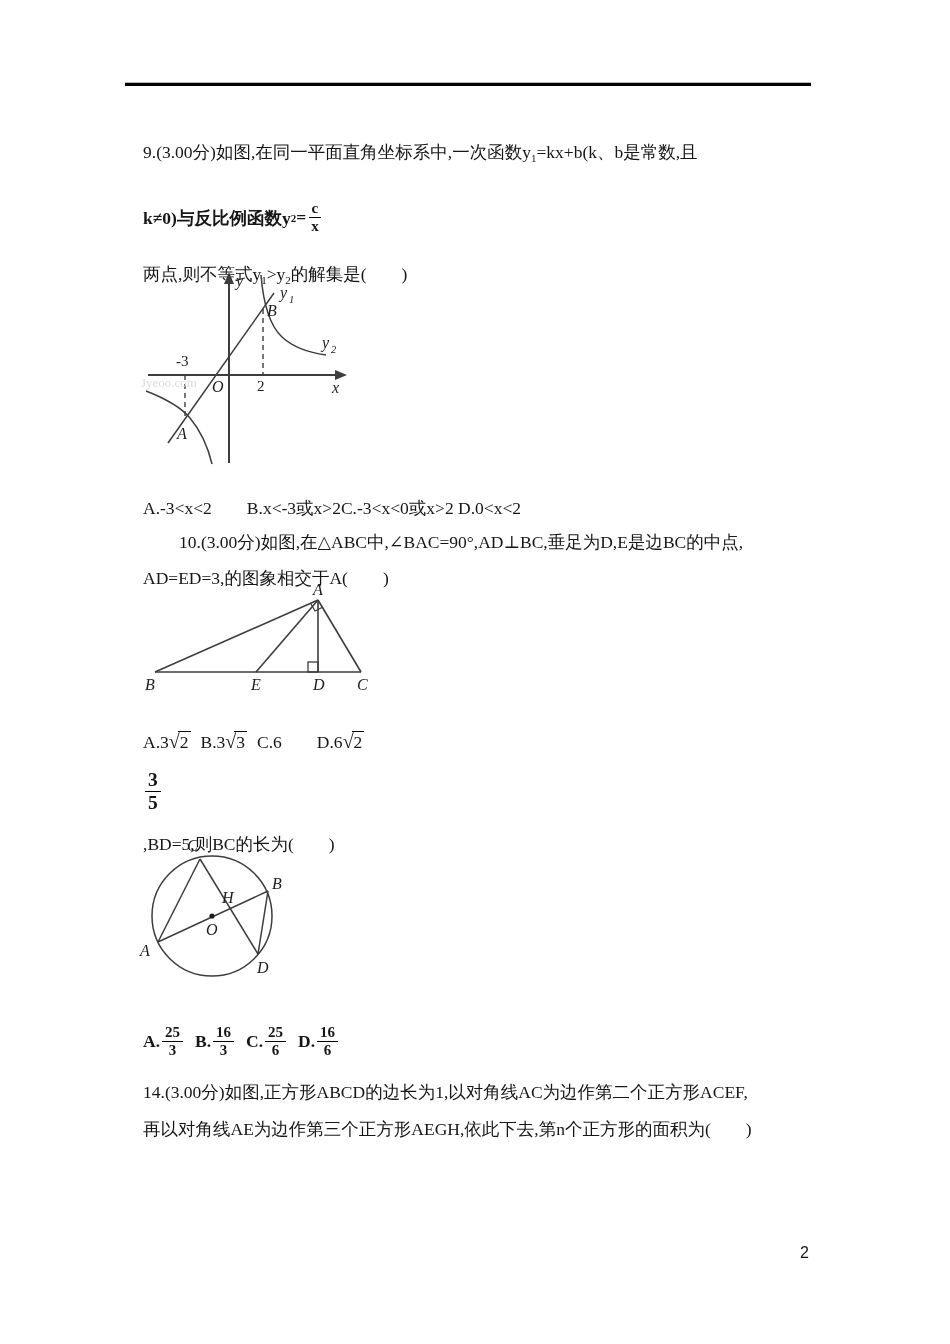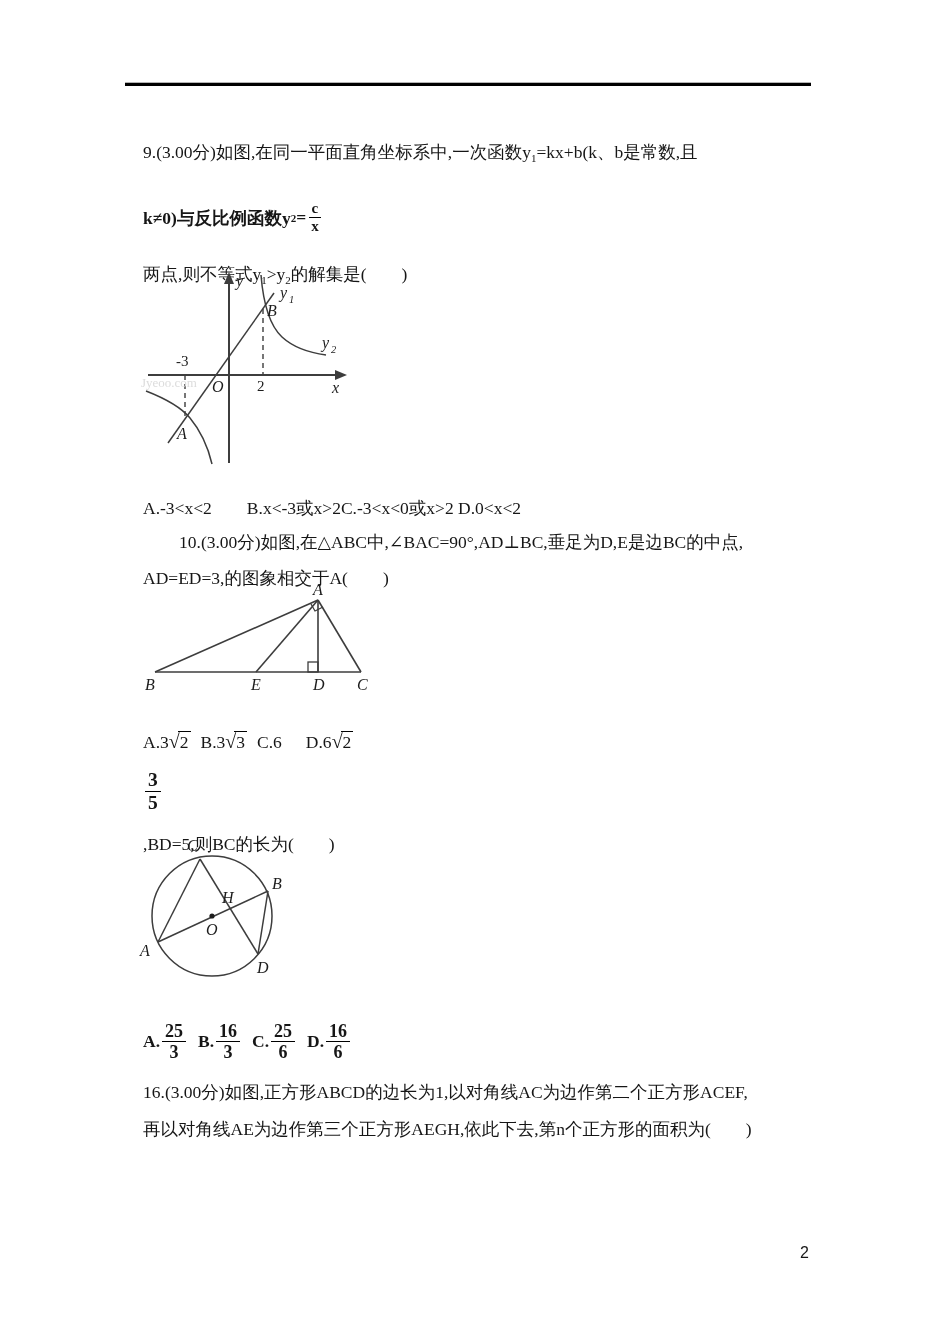--- a/index.html
+++ b/index.html
@@ -12,24 +12,24 @@
     background:#000;border-top:1px solid #b5b5b5;}
   .line{position:absolute;left:143px;font-size:17.5px;white-space:nowrap;}
   .flexline{display:flex;align-items:center;font-weight:bold;}
   sub{font-size:11px;line-height:0;vertical-align:-4px;}
   .frac{display:inline-flex;flex-direction:column;align-items:center;
     vertical-align:middle;line-height:1.12;margin:0 2px;}
   .frac .num{border-bottom:1.6px solid #000;padding:0 3px;}
   .frac .den{padding:0 3px;}
   .frac.sm{font-size:15px;}
   .frac.lg{font-size:19.5px;}
-  .opt-frac{font-size:18px;}
+  .opt-frac{font-size:15px;}
   .rsign{font-size:20px;letter-spacing:-1px;}
   .rad{border-top:1.5px solid #000;padding:0 2px;margin-left:-1px;}
-  .optgap{margin-left:24px;}
+  .optgap{margin-left:35px;}
   .smallgap{margin-left:10px;}
   .figure{position:absolute;}
   .pagenum{position:absolute;left:800px;top:1244px;font-size:16px;
     font-family:"Liberation Sans","DejaVu Sans",sans-serif;}
   svg text{font-family:"Liberation Serif","DejaVu Serif",serif;
     font-style:italic;font-size:16px;fill:#1c1c1c;}
   svg text.upright{font-style:normal;font-size:15px;}
   svg text.lbl-sub{font-size:10.5px;}
   svg text.wmark{font-style:normal;font-size:13px;fill:#dcdcdc;}
 </style>
@@ -152,16 +152,16 @@
       <span class="num">25</span>
       <span class="den">6</span>
     </span>
     <span class="smallgap">D.</span>
     <span class="frac opt-frac">
       <span class="num">16</span>
       <span class="den">6</span>
     </span>
   </p>
 
-<p class="line" style="top:1062px;">16.(3.00分)如图,正方形ABCD的边长为1,以对角线AC为边作第二个正方形ACEF,</p>
+<p class="line" style="top:1062px;">14.(3.00分)如图,正方形ABCD的边长为1,以对角线AC为边作第二个正方形ACEF,</p>
 <p class="line" style="top:1099px;">再以对角线AE为边作第三个正方形AEGH,依此下去,第n个正方形的面积为(　　)</p>
 
 <div class="pagenum">2</div>
 
 </body></html>

